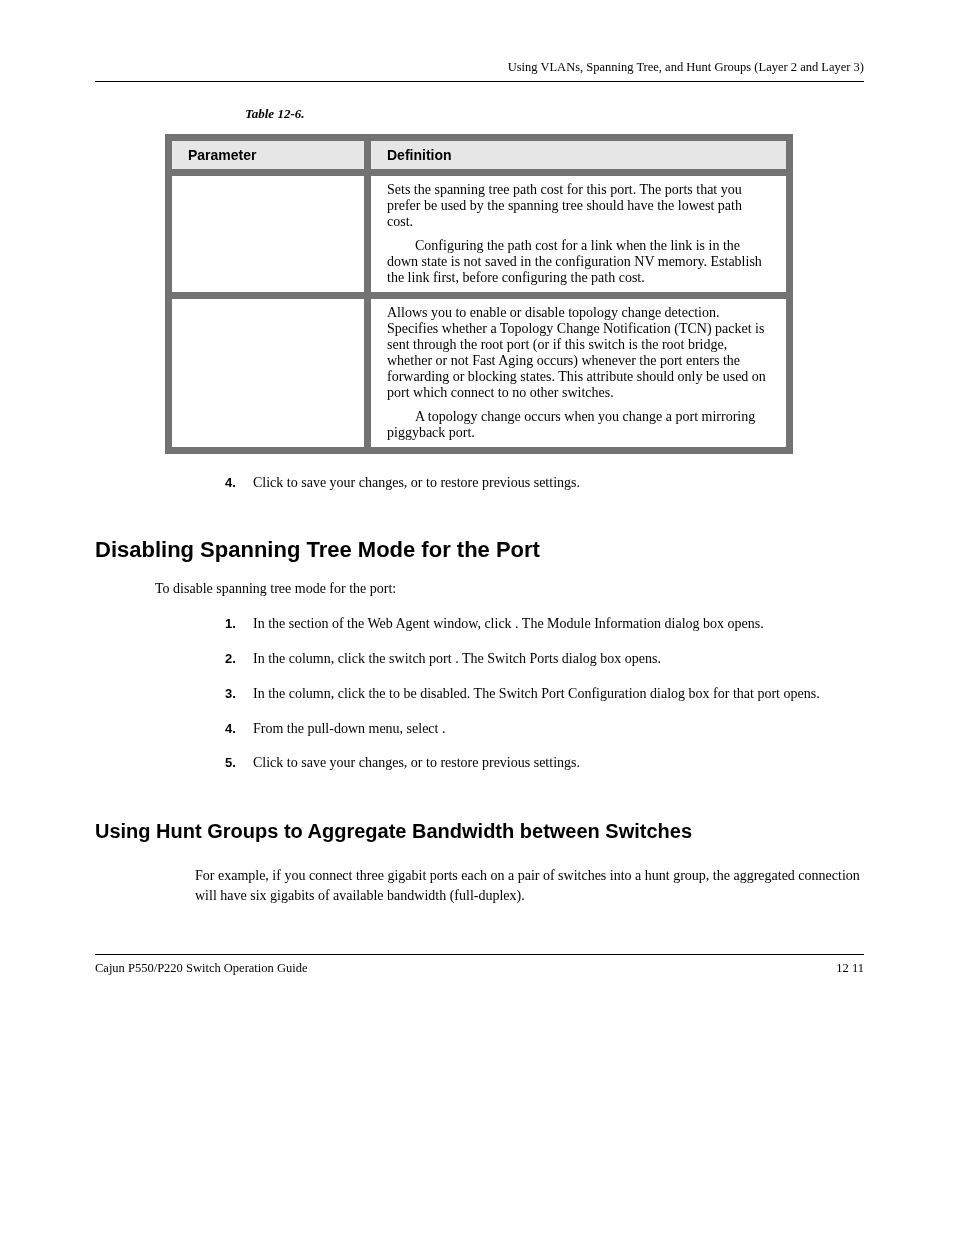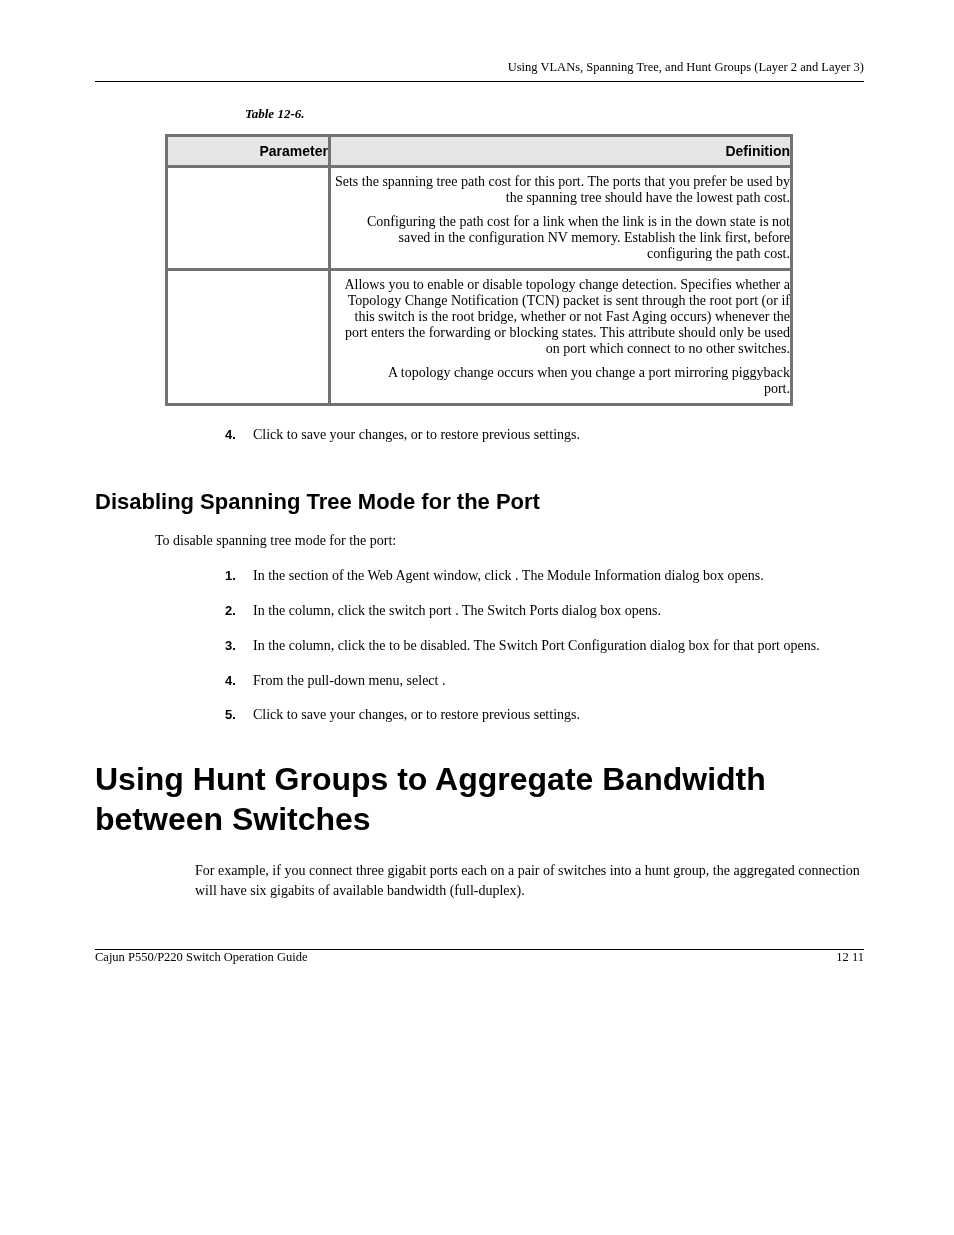--- a/index.html
+++ b/index.html
@@ -30,23 +30,23 @@
     font-size: 13px;
     margin-left: 150px;
     margin-bottom: 12px;
   }
   table.param {
     border-collapse: collapse;
     width: 628px;
     margin-left: 70px;
   }
   table.param th, table.param td {
-    border: 3px solid #737373;
-    padding: 6px 0;
-    text-align: right;
+    border: 7px solid #737373;
+    padding: 6px 16px;
+    text-align: left;
     vertical-align: top;
     font-size: 14px;
   }
   table.param th {
     background: #e6e6e6;
     font-family: Arial, Helvetica, sans-serif;
     font-size: 14px;
     font-weight: bold;
   }
   table.param th:first-child { width: 160px; }
@@ -57,38 +57,39 @@
   }
   .h2-sub {
     font-family: Arial, Helvetica, sans-serif;
     font-size: 22px;
     font-weight: bold;
     margin-top: 44px;
     margin-bottom: 18px;
   }
   .h1-main {
     font-family: Arial, Helvetica, sans-serif;
-    font-size: 32px;
+    font-size: 20px;
     font-weight: bold;
-    margin-top: 34px;
+    margin-top: 46px;
     margin-bottom: 22px;
     line-height: 1.25;
   }
   .intro { margin-left: 60px; margin-bottom: 18px; }
   .steps { margin-left: 130px; }
   .steps li { margin-bottom: 16px; line-height: 1.35; }
   .body-text {
     margin-left: 100px;
     margin-bottom: 16px;
     line-height: 1.4;
   }
   .footer {
     display: flex;
     justify-content: space-between;
     border-top: 1px solid #000;
+    padding-top: 6px;
     font-size: 12.5px;
     margin-top: 48px;
   }
   ol.num { list-style: none; padding: 0; margin: 0; counter-reset: st; }
   ol.num > li { counter-increment: st; position: relative; padding-left: 28px; }
   ol.num > li:before {
     content: counter(st) ".";
     position: absolute; left: 0; font-weight: bold; font-family: Arial, sans-serif; font-size: 13px;
   }
   .single-step { position: relative; padding-left: 28px; line-height: 1.35; }

